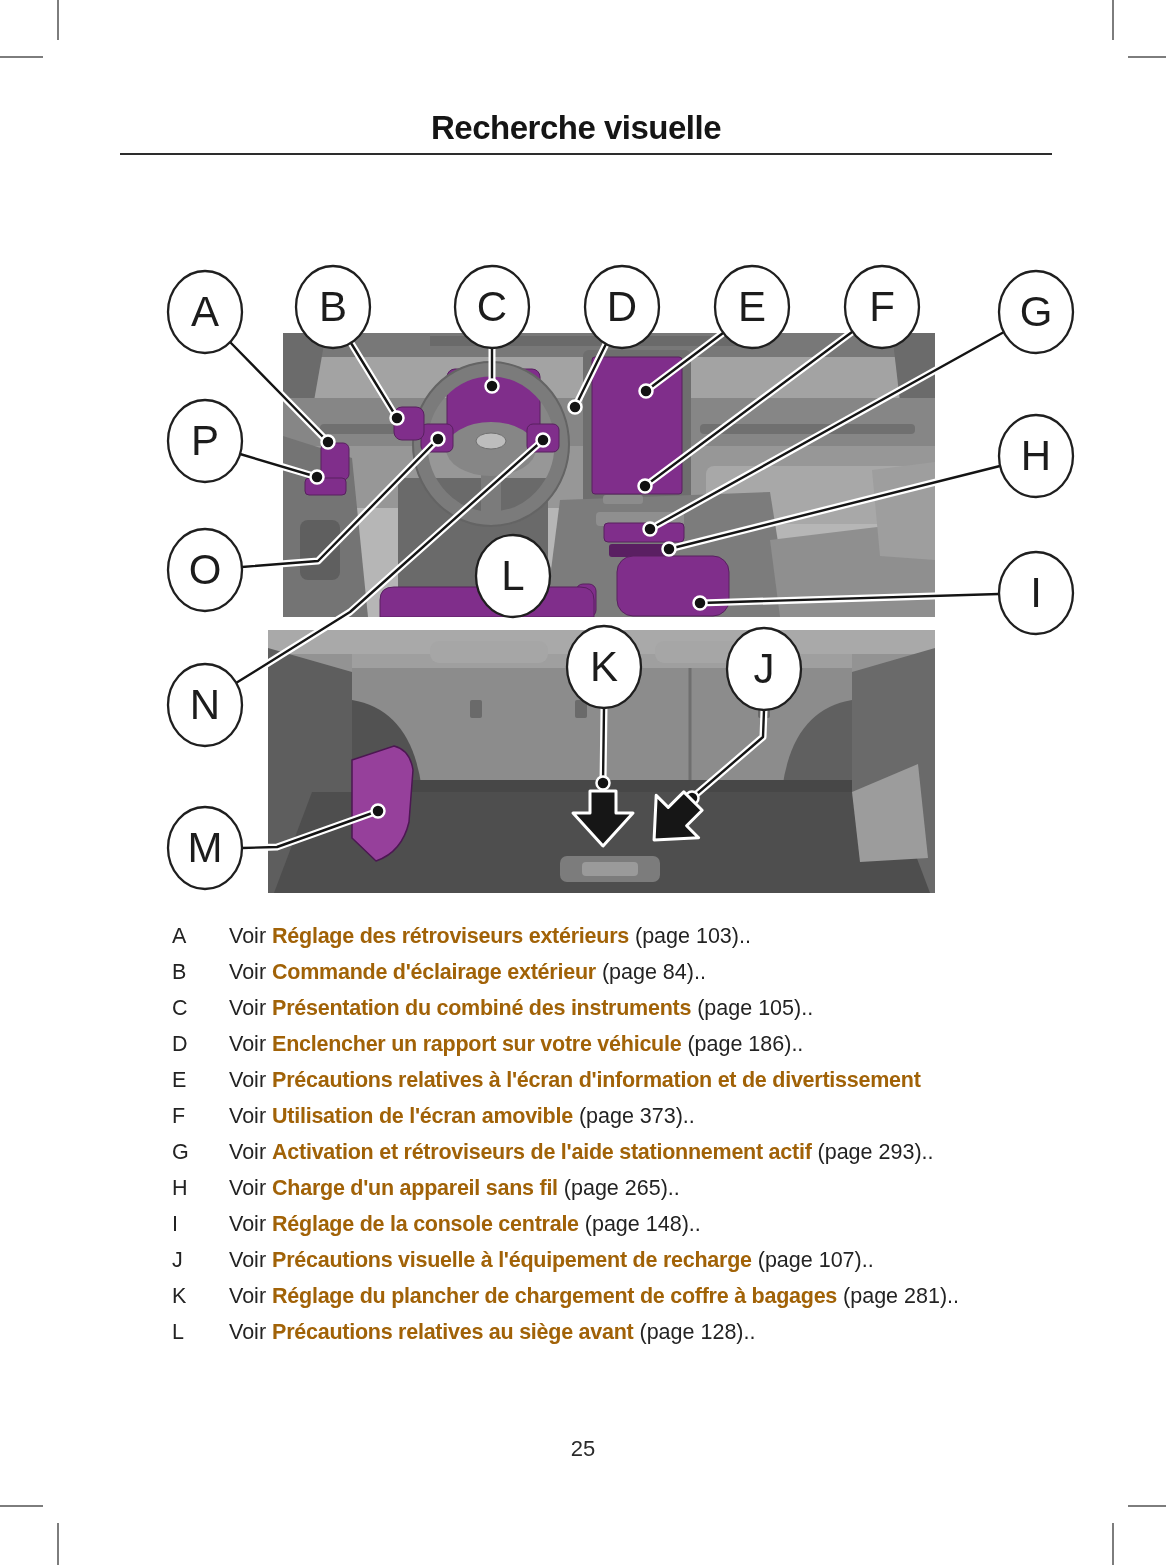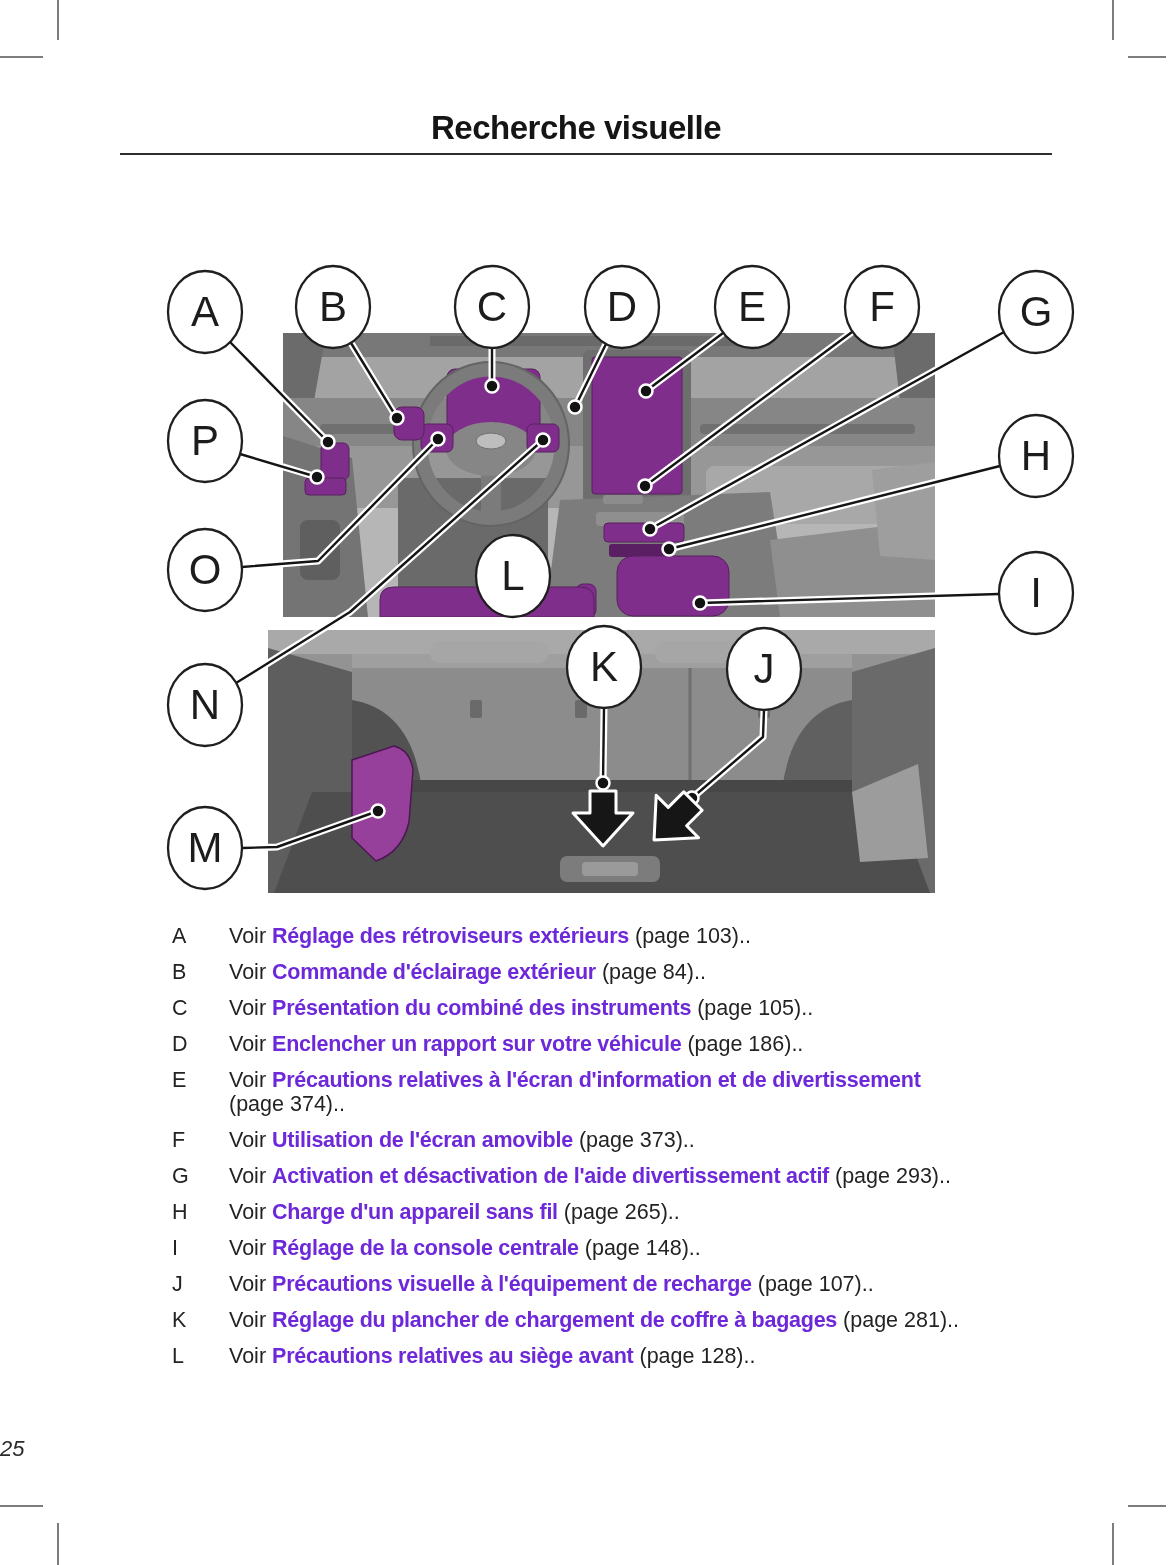--- a/index.html
+++ b/index.html
@@ -19,23 +19,23 @@
   .core{fill:none;stroke:#141414;stroke-width:2.4px;stroke-linecap:round;stroke-linejoin:round;}
   .dot{fill:#121212;stroke:#ffffff;stroke-width:2.5px;}
   .pp{fill:var(--highlight_purple,#802e8b);stroke:#58205f;stroke-width:1px;}
   .ppb{fill:var(--highlight_purple_bright,#96409b);stroke:#4c1752;stroke-width:1.5px;}
   .ppd{fill:var(--highlight_purple_dark,#5a1f62);}
   .blkarrow{fill:#161616;stroke:#ffffff;stroke-width:3px;stroke-linejoin:round;}
   #legend{position:absolute;left:172px;top:924px;width:920px;}
   .lrow{display:flex;margin-bottom:12px;}
   .lletter{width:57px;flex:none;font-size:21.5px;line-height:24px;color:#232323;}
   .ltext{flex:1;font-size:21.5px;line-height:24px;color:#232323;}
-  .topic{font-weight:bold;letter-spacing:-0.25px;color:#6d28d9;}
+  .topic{font-weight:bold;letter-spacing:-0.25px;color:#a16207;}
   .lpage.nl{display:block;}
-  #page-number{position:absolute;left:0;right:0;top:1436px;font-size:22px;color:#2a2a2a;font-style:italic;}
+  #page-number{position:absolute;left:0;right:0;top:1436px;text-align:center;font-size:22px;color:#2a2a2a;}
 </style>
 </head>
 <body>
 
 <div id="page">
 
   <div class="cropmark" style="left:57px;top:0;width:2px;height:40px;"></div>
   <div class="cropmark" style="left:0;top:56px;width:43px;height:2px;"></div>
   <div class="cropmark" style="left:1112px;top:0;width:2px;height:40px;"></div>
   <div class="cropmark" style="left:1128px;top:56px;width:43px;height:2px;"></div>
@@ -257,29 +257,29 @@
     <div class="lrow">
       <div class="lletter">C</div>
       <div class="ltext"><span class="voir">Voir</span> <span class="topic">Présentation du combiné des instruments</span> <span class="lpage">(page 105)..</span></div>
     </div>
     <div class="lrow">
       <div class="lletter">D</div>
       <div class="ltext"><span class="voir">Voir</span> <span class="topic">Enclencher un rapport sur votre véhicule</span> <span class="lpage">(page 186)..</span></div>
     </div>
     <div class="lrow">
       <div class="lletter">E</div>
-      <div class="ltext"><span class="voir">Voir</span> <span class="topic">Précautions relatives à l'écran d'information et de divertissement</span> <span class="lpage nl">(page 374)..</span></div>
+      <div class="ltext"><span class="voir">Voir</span> <span class="topic">Précautions relatives à l'écran d'information et de divertissement</span> </div>
     </div>
     <div class="lrow">
       <div class="lletter">F</div>
       <div class="ltext"><span class="voir">Voir</span> <span class="topic">Utilisation de l'écran amovible</span> <span class="lpage">(page 373)..</span></div>
     </div>
     <div class="lrow">
       <div class="lletter">G</div>
-      <div class="ltext"><span class="voir">Voir</span> <span class="topic">Activation et désactivation de l'aide divertissement actif</span> <span class="lpage">(page 293)..</span></div>
+      <div class="ltext"><span class="voir">Voir</span> <span class="topic">Activation et rétroviseurs de l'aide stationnement actif</span> <span class="lpage">(page 293)..</span></div>
     </div>
     <div class="lrow">
       <div class="lletter">H</div>
       <div class="ltext"><span class="voir">Voir</span> <span class="topic">Charge d'un appareil sans fil</span> <span class="lpage">(page 265)..</span></div>
     </div>
     <div class="lrow">
       <div class="lletter">I</div>
       <div class="ltext"><span class="voir">Voir</span> <span class="topic">Réglage de la console centrale</span> <span class="lpage">(page 148)..</span></div>
     </div>
     <div class="lrow">

